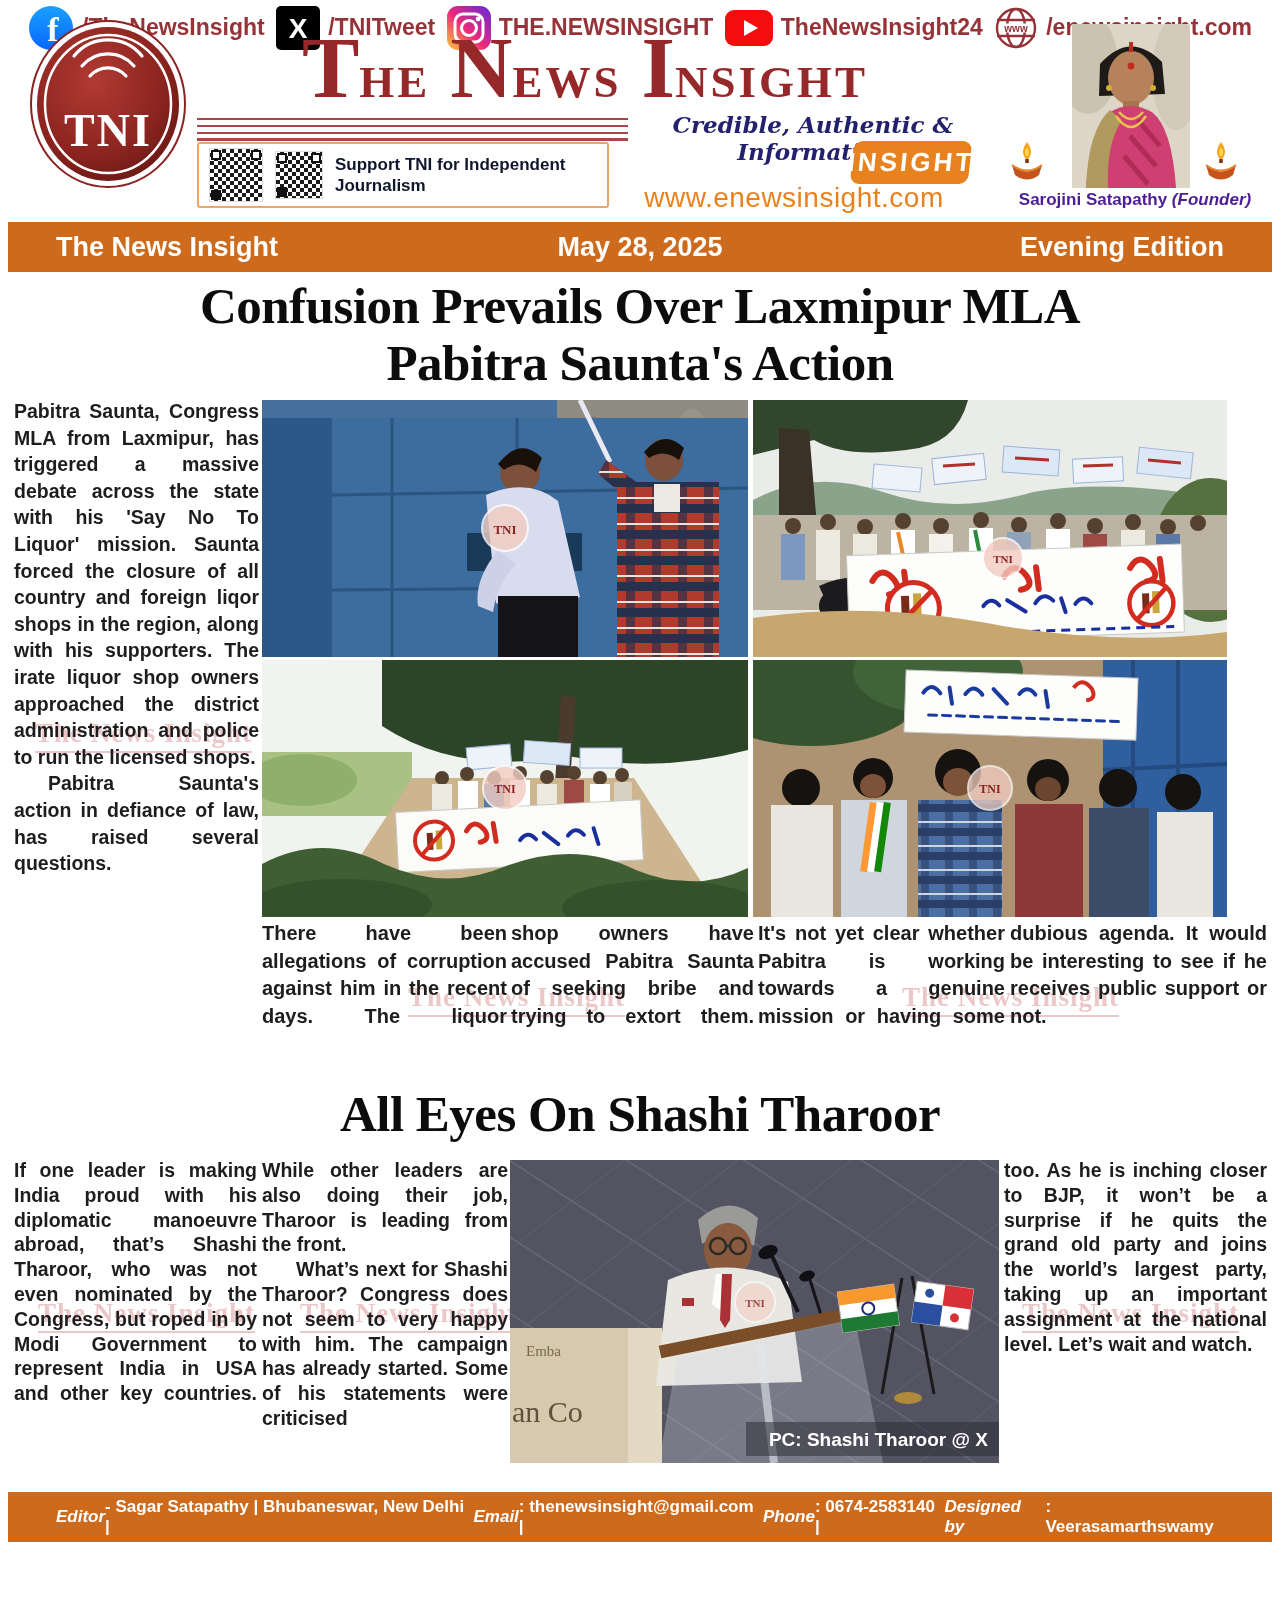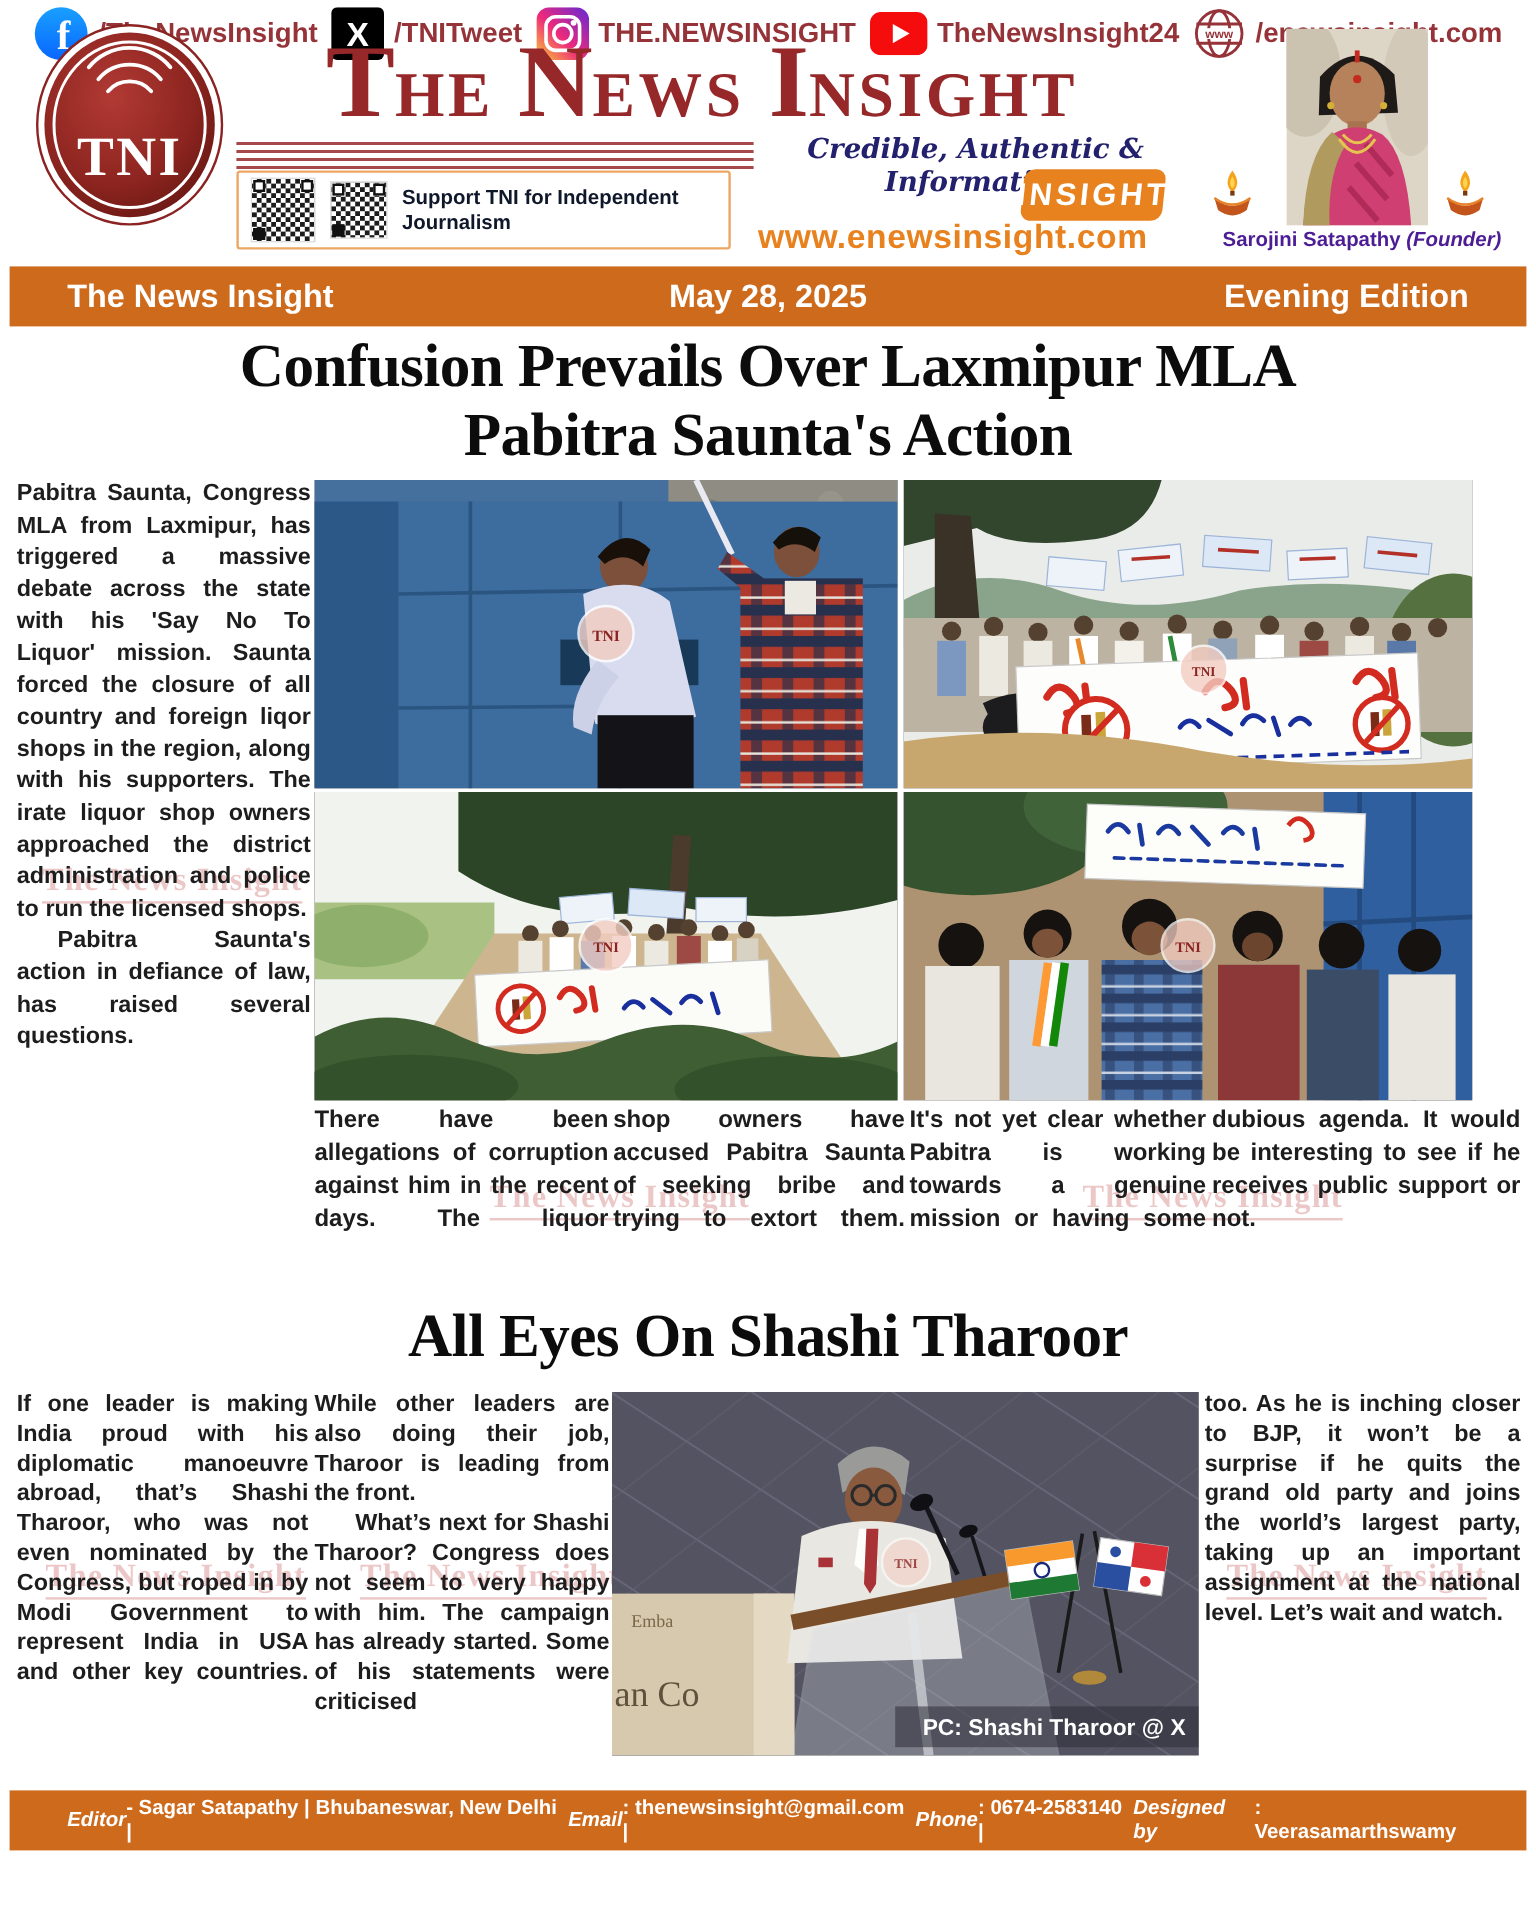--- a/index.html
+++ b/index.html
@@ -4,41 +4,41 @@
 <style>
   html,body{margin:0;padding:0;background:#fff;}
   #page{position:relative;width:1280px;height:1600px;background:#fff;overflow:hidden;
         font-family:"Liberation Sans",sans-serif;}
   .abs{position:absolute;}
 
   
   .masthead{left:200px;top:14px;width:770px;text-align:center;color:#97282a;
     font-family:"Liberation Serif",serif;font-weight:bold;line-height:108px;white-space:nowrap;}
   .masthead .cap{font-size:86px;}
-  .masthead .sm{font-size:53px;letter-spacing:3px;}
+  .masthead .sm{font-size:45px;letter-spacing:3px;}
   .masthead .wsp{display:inline-block;width:20px;}
   .rules{left:197px;top:118px;width:770px;height:25px;opacity:.85;
     background:repeating-linear-gradient(#97282a 0 2.5px,transparent 2.5px 6.8px);}
   .tagline{left:628px;top:108px;width:342px;background:#fff;padding:3px 0 3px 14px;
     font-family:"DejaVu Serif",serif;font-style:italic;font-weight:bold;font-size:23px;
     color:#23216e;text-align:center;}
   .qrbox{left:197px;top:142px;width:412px;height:66px;border:2px solid #eba763;border-radius:3px;
     display:flex;align-items:center;gap:12px;padding:4px 10px;box-sizing:border-box;background:#fff;}
   .qr{position:relative;background:repeating-conic-gradient(#1c1c1c 0% 25%,#fff 0% 50%) 0 0/8px 8px;border:1px solid #ddd;}
   .qr1{width:52px;height:52px;}
   .qr2{width:46px;height:46px;}
   .qr i{position:absolute;width:10px;height:10px;border:2.5px solid #111;background:#fff;box-sizing:border-box;}
   .qr i.b{background:#111;}
   .qr .m1{left:1px;top:1px;} .qr .m2{right:1px;top:1px;} .qr .m3{left:1px;bottom:1px;}
   .support{color:#0f172a;font-weight:bold;font-size:17px;line-height:1.25;width:240px;}
   .badge{left:852px;top:141px;width:118px;height:43px;background:#e8821f;border-radius:9px;
     transform:skewX(-6deg);display:flex;align-items:center;justify-content:center;
     color:#fff;font-weight:bold;font-size:26px;letter-spacing:3px;}
   .website{left:616px;top:182px;width:356px;text-align:center;color:#e8821f;
-    font-weight:700;font-size:28px;letter-spacing:.5px;}
+    font-weight:400;font-size:28px;letter-spacing:.5px;}
   .founder-photo{left:1072px;top:24px;width:118px;height:164px;}
   .diya{width:38px;height:42px;}
   .diya-l{left:1008px;top:140px;} .diya-r{left:1202px;top:140px;}
   .founder-name{left:990px;top:190px;width:290px;text-align:center;font-weight:bold;
     font-size:17px;color:#4c1d95;}
   .founder-name .role{font-style:italic;}
 
   
   .band{left:8px;width:1264px;height:50px;background:#ce6a1c;color:#fff;font-weight:bold;
     font-size:27px;display:flex;align-items:center;justify-content:space-between;

